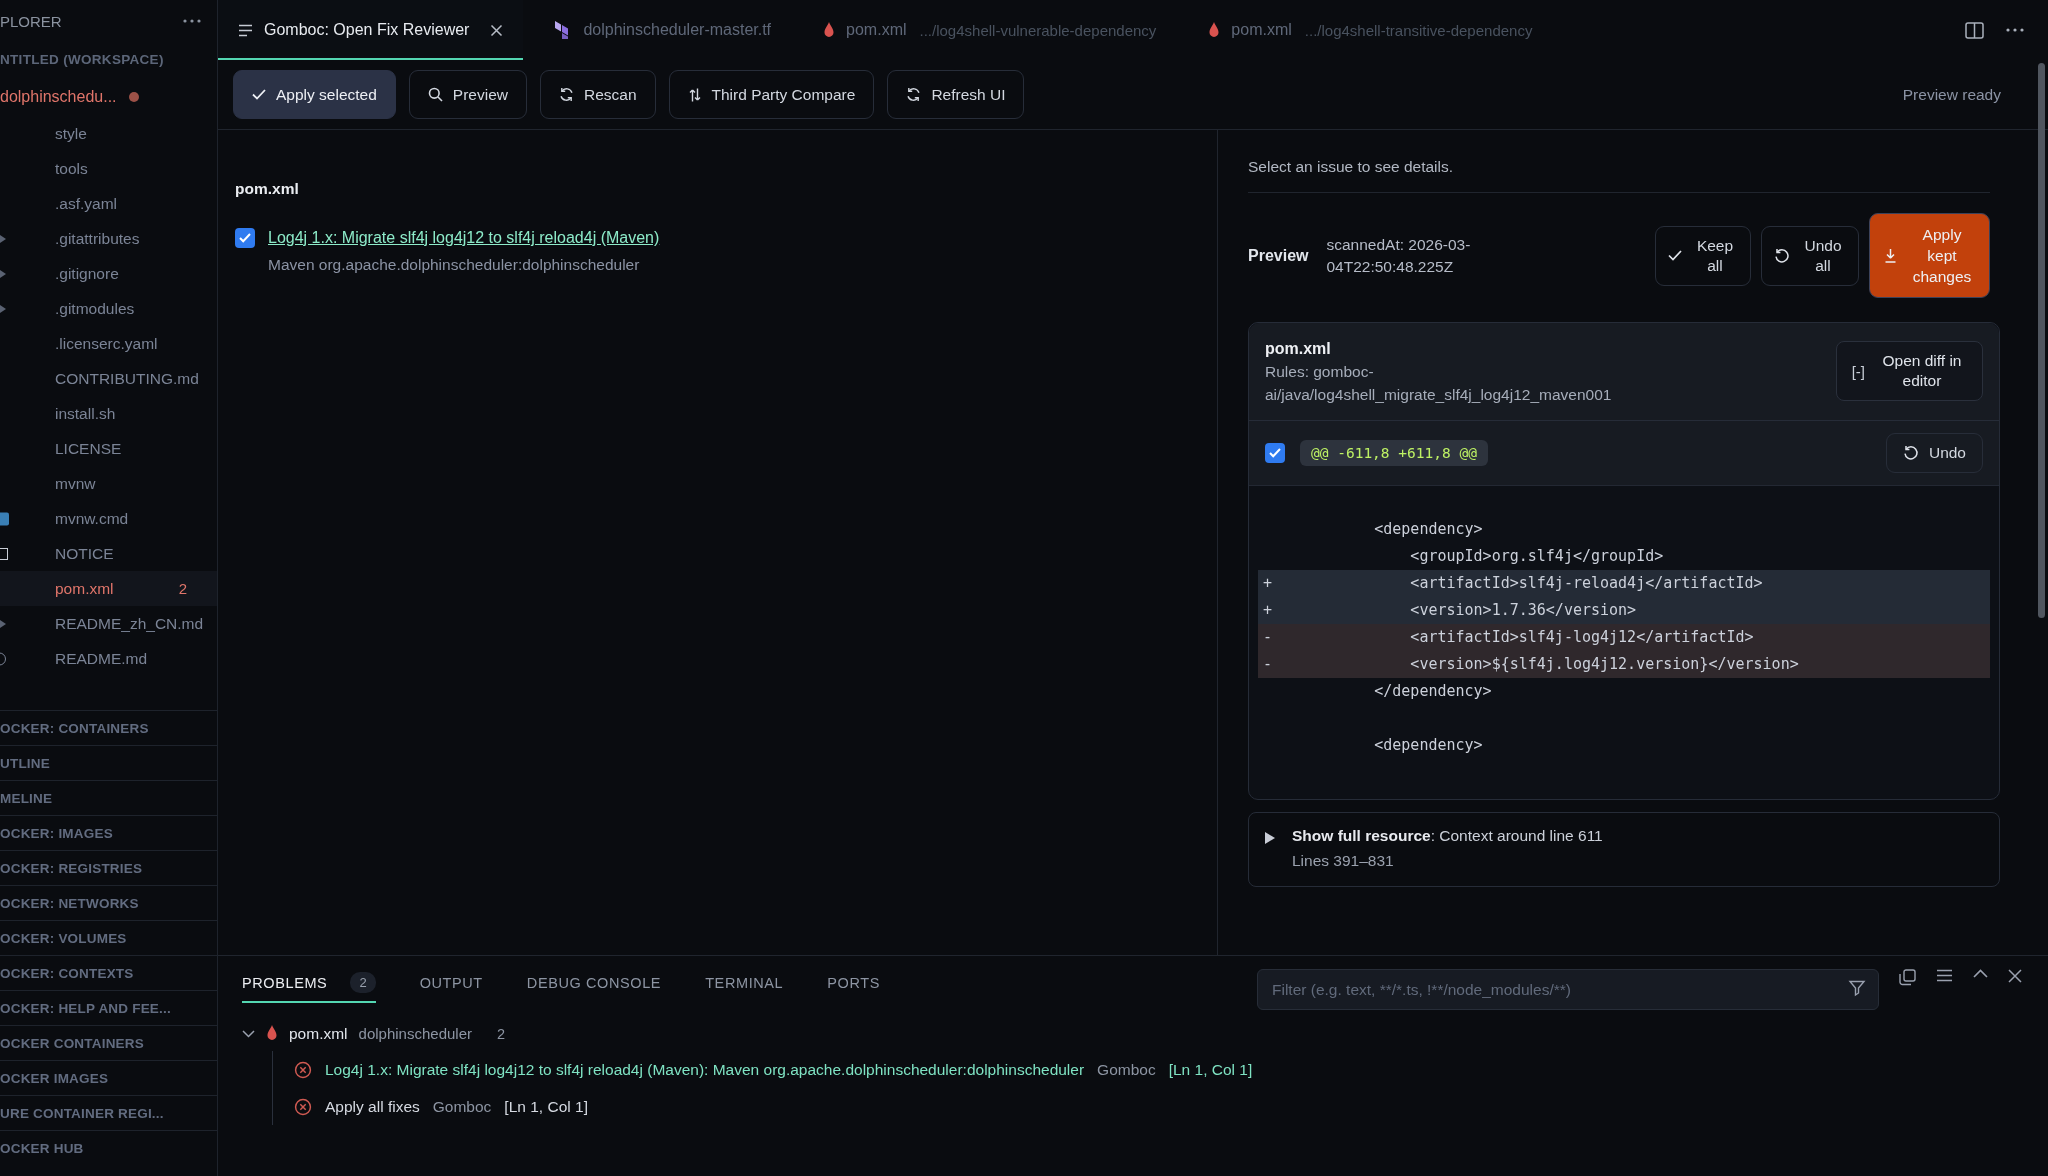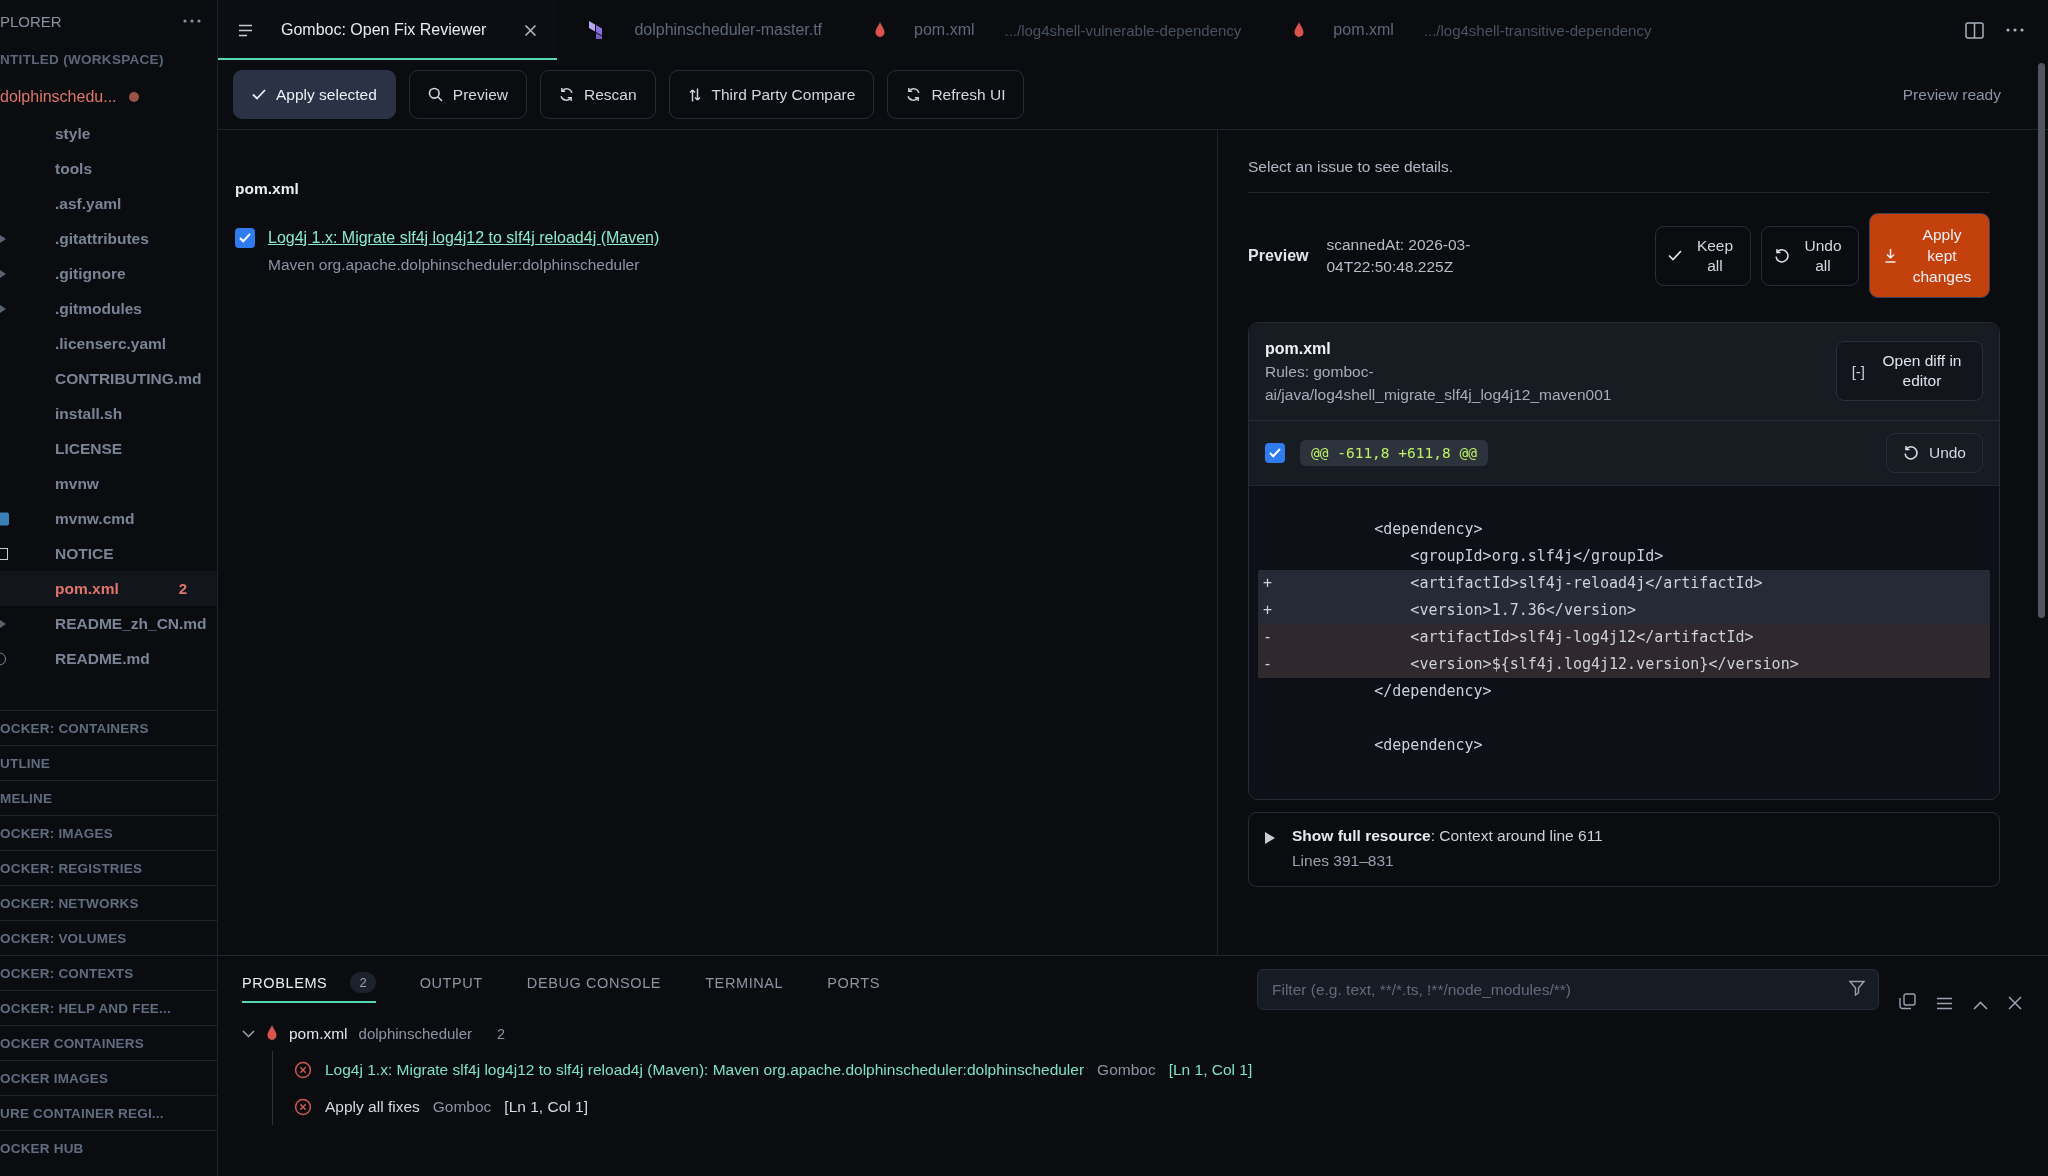--- a/index.html
+++ b/index.html
@@ -10,37 +10,37 @@
   html,body{background:#06070a;}
   body{font-family:"Liberation Sans",sans-serif;}
   .app{width:2048px;height:1176px;background:#0a0c10;color:#c7ccd6;display:flex;position:relative;overflow:hidden;}
 
   
   .sidebar{width:218px;flex:none;border-right:1px solid #1e232c;overflow:hidden;display:flex;flex-direction:column;}
   .sb-top{height:42px;display:flex;align-items:center;justify-content:space-between;padding-right:16px;color:#8b93a0;font-size:15px;}
   .sb-ws{height:36px;line-height:36px;font-weight:bold;font-size:13.5px;color:#5c6679;letter-spacing:.3px;white-space:nowrap;}
   .sb-root{height:38px;display:flex;align-items:center;gap:12px;color:var(--modified-orange);font-size:16px;}
   .dot{width:10px;height:10px;border-radius:50%;background:#9c5147;flex:none;}
-  .sb-file{height:35px;line-height:35px;padding-left:55px;color:#7b8496;font-size:15.5px;position:relative;white-space:nowrap;font-weight:bold;}
+  .sb-file{height:35px;line-height:35px;padding-left:55px;color:#7b8496;font-size:15.5px;position:relative;white-space:nowrap;}
   .sb-file.selected{background:#12151c;color:var(--modified-orange);}
   .fbadge{position:absolute;right:30px;color:var(--modified-orange);font-size:15px;}
   .fic{position:absolute;top:50%;transform:translateY(-50%);}
   .fic.arrow{left:0;width:0;height:0;border-top:4px solid transparent;border-bottom:4px solid transparent;border-left:6px solid #5a6272;}
   .fic.bluerect{left:0;width:9px;height:13px;background:#3a7fb5;border-radius:0 2px 2px 0;}
   .fic.notice{left:0;width:8px;height:12px;border:1.5px solid #c8cdd5;border-left:none;}
   .fic.circle{left:-7px;width:13px;height:13px;border:1.5px solid #7b8496;border-radius:50%;}
   .sb-sections{margin-top:34px;}
   .sb-sec{height:35px;line-height:35px;border-top:1px solid #1e232c;font-weight:bold;font-size:13.5px;color:#626c80;letter-spacing:.2px;white-space:nowrap;}
 
   
   .main{flex:1;display:flex;flex-direction:column;min-width:0;}
 
   
   .tabbar{height:60px;display:flex;align-items:stretch;}
-  .tab{display:flex;align-items:center;gap:28px;padding:0 20px;margin-right:12px;font-size:16px;color:#5f6879;position:relative;}
+  .tab{display:flex;align-items:center;gap:11px;padding:0 20px;margin-right:12px;font-size:16px;color:#5f6879;position:relative;}
   .tab.active{color:#e8ebf0;background:#0b0e13;}
   .tab.active::after{content:"";position:absolute;left:0;right:0;bottom:0;height:2px;background:var(--accent-teal);}
   .tab .desc{font-size:15px;color:#49525f;margin-left:2px;white-space:nowrap;}
   .tab .closeic{margin-left:10px;display:flex;}
   .tab-actions{margin-left:auto;display:flex;align-items:center;gap:22px;padding:0 24px;color:#aab1bc;}
 
   
   .toolbar{height:70px;display:flex;align-items:center;gap:13px;padding:0 15px;border-bottom:1px solid #20252e;}
   .btn{display:inline-flex;align-items:center;justify-content:center;gap:10px;height:49px;padding:0 18px;border:1px solid #272d39;border-radius:9px;background:transparent;color:#d3d8e0;font-size:15.5px;cursor:default;}
   .btn.primary{background:#2b3246;border-color:#2b3246;color:#eef0f5;}
@@ -92,21 +92,21 @@
   .vscroll{position:absolute;right:3px;top:63px;width:7px;height:555px;background:#50565f;border-radius:4px;}
 
   
   .bottom{height:221px;border-top:1px solid #20252e;position:relative;padding-left:24px;}
   .btabs{display:flex;align-items:center;gap:44px;height:53px;}
   .btab{font-size:14.5px;letter-spacing:.6px;color:#8d95a3;}
   .btab-group{display:flex;align-items:center;gap:23px;position:relative;height:100%;text-align:right;}
   .btab-group .btab{color:#eceef2;}
   .btab-group::after{content:"";position:absolute;left:0;right:0;bottom:6px;height:2px;background:var(--accent-teal);}
   .badge{background:#1c212b;border-radius:10px;padding:3px 9px;font-size:13px;color:#98a0ad;}
-  .filter-wrap{position:absolute;top:13px;right:26px;display:flex;align-items:flex-end;gap:20px;}
+  .filter-wrap{position:absolute;top:13px;right:26px;display:flex;align-items:flex-start;gap:20px;}
   .filter-box{position:relative;}
   .filter{width:622px;height:41px;background:#171b23;border:1px solid #272d38;border-radius:6px;color:#aeb4c0;font-size:15.5px;padding:0 46px 0 14px;outline:none;font-family:"Liberation Sans",sans-serif;}
   .filter::placeholder{color:#616a7b;}
   .in-funnel{position:absolute;right:13px;top:10px;}
   .picon{display:flex;color:#9aa1af;}
   .tree{margin-top:7px;}
   .trow1{display:flex;align-items:center;gap:11px;height:35px;font-size:15.5px;}
   .tfile{color:#e2e6ec;}
   .tproj{color:#8d95a3;font-size:15px;}
   .tcount{color:#8d95a3;margin-left:14px;font-size:14.5px;}

